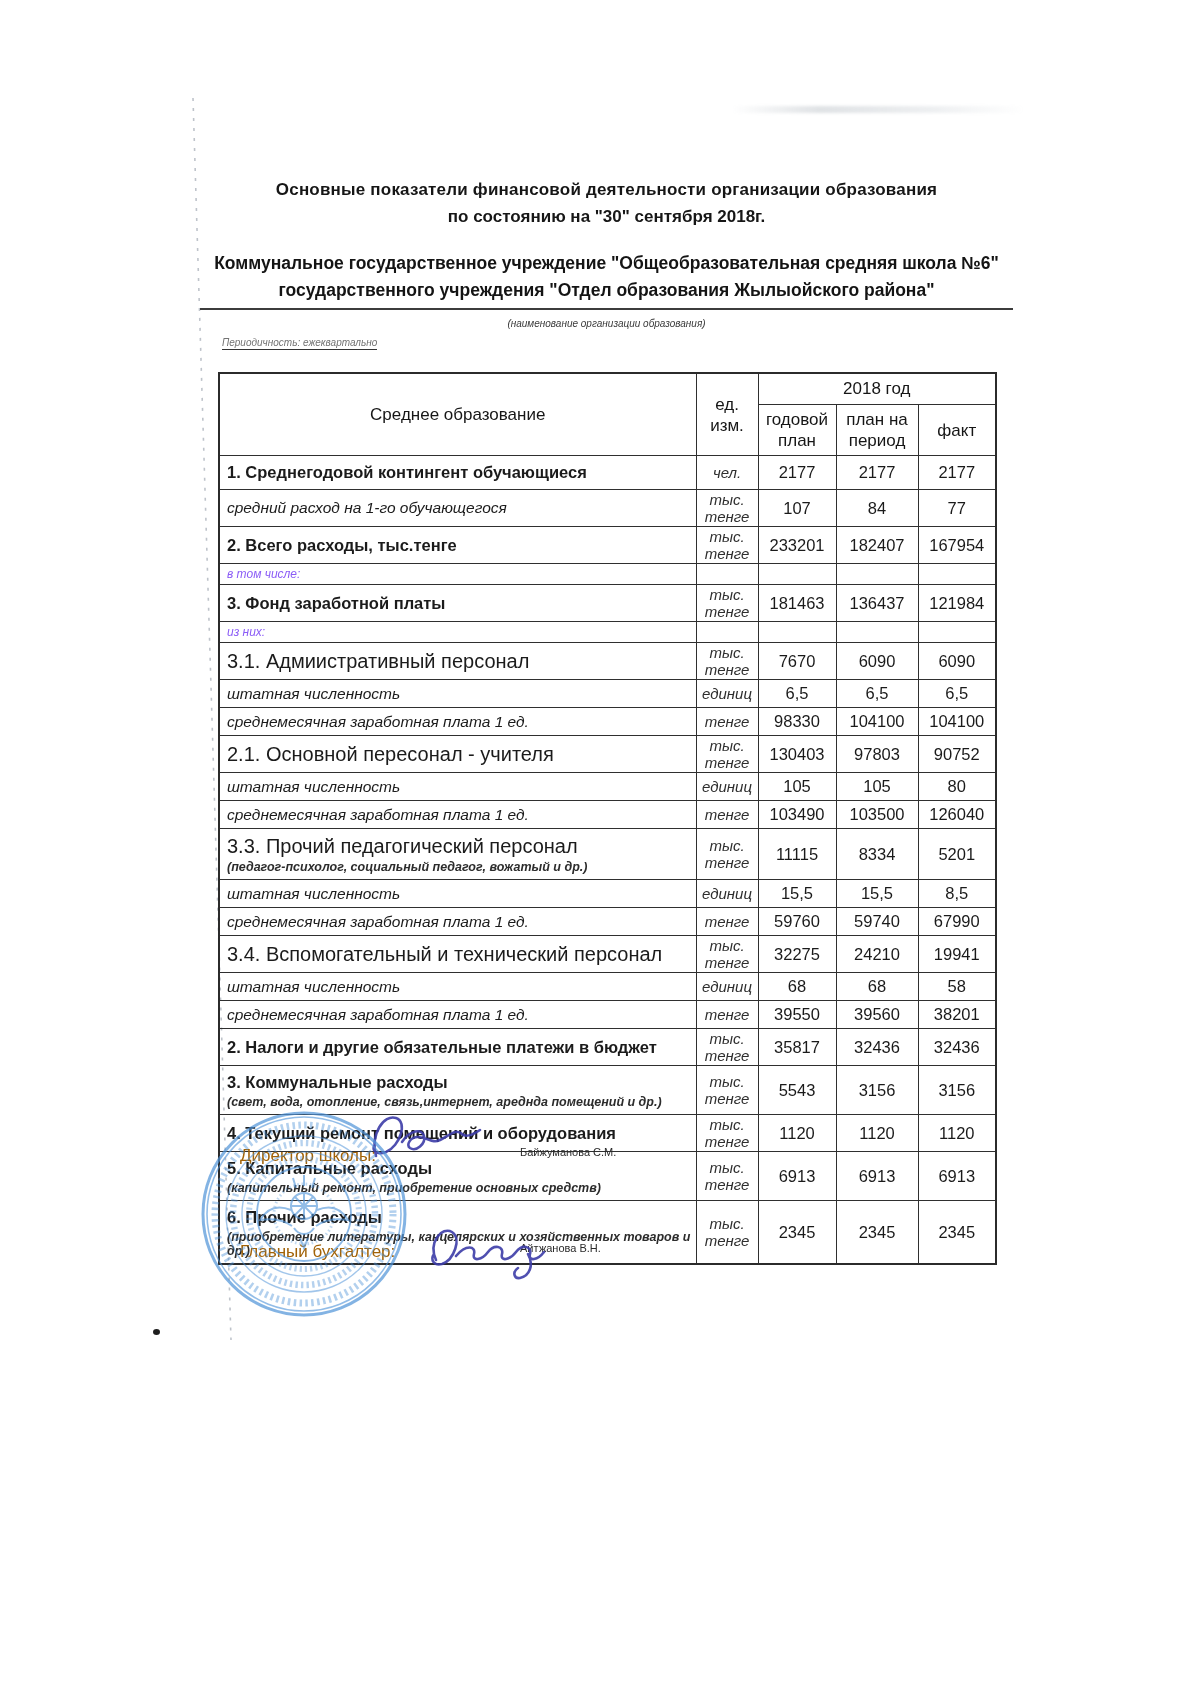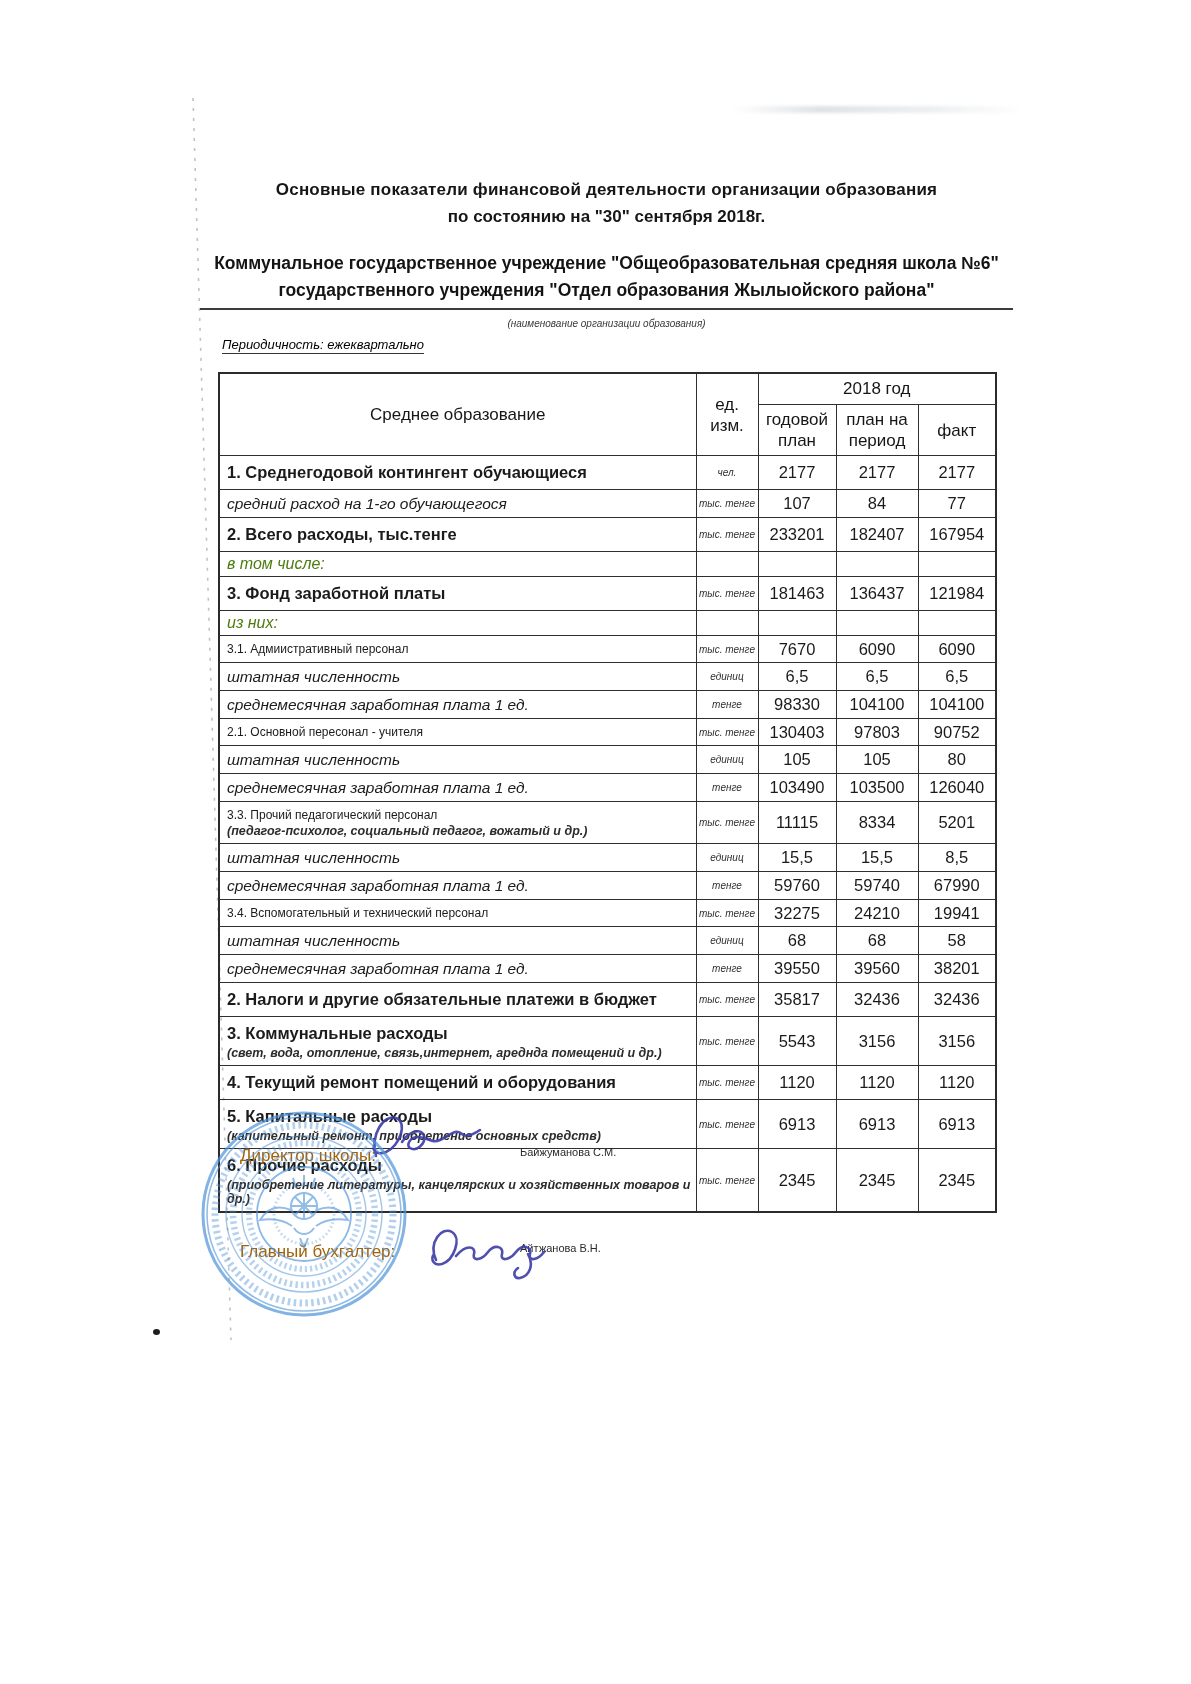--- a/index.html
+++ b/index.html
@@ -15,21 +15,21 @@
   .title-line1{font-size:17px;font-weight:600;color:#161616;letter-spacing:.2px;}
   .title-line2{font-size:17px;font-weight:600;color:#161616;margin-top:7px;}
 
   .org-block{position:absolute;left:200px;top:250px;width:813px;text-align:center;}
   .org-line{font-size:17.5px;font-weight:bold;color:#141414;line-height:27px;}
   .org-rule{height:0;border-bottom:2px solid #3c3c3c;margin-top:4px;}
   .org-caption{font-size:10px;font-style:italic;color:#3a3a3a;margin-top:8px;}
 
   .periodicity{
     position:absolute;left:222px;top:337px;
-    font-size:13px;font-style:italic;color:#000000;
+    font-size:10px;font-style:italic;color:#737373;
     border-bottom:1.4px solid #333;padding-bottom:1px;
   }
 
   
   table.fin{
     position:absolute;left:218px;top:372px;width:777px;
     border-collapse:collapse;table-layout:fixed;
     border:2.2px solid #2b2b2b;
   }
   table.fin th, table.fin td{
@@ -38,27 +38,27 @@
     padding:2px 4px;
   }
   table.fin thead th{
     font-weight:500;font-size:17px;text-align:center;color:#161616;
   }
   th.h-year{height:26px;}
   th.h-sub{height:46px;line-height:21px;}
   th.h-name,th.h-unit{line-height:21px;}
 
   .c-name{text-align:left;padding-left:7px !important;}
-  .c-unit{text-align:center;font-style:italic;font-size:10px;color:#2e2e2e;padding:1px !important;}
+  .c-unit{text-align:center;font-style:italic;font-size:15px;color:#2e2e2e;padding:1px !important;}
   .c-num{text-align:center;font-size:16.5px;color:#1a1a1a;}
 
   .row-bold   .row-name{font-weight:bold;font-size:16.5px;padding:5px 0;}
-  .row-regular .row-name{font-weight:normal;font-size:12px;padding:4px 0;}
+  .row-regular .row-name{font-weight:normal;font-size:20px;padding:4px 0;}
   .row-italic .row-name{font-style:italic;font-size:15.5px;padding:2.5px 0;}
-  .row-note   .row-name{font-style:italic;font-size:16px;padding:1px 0;color:#4d7c0f;}
+  .row-note   .row-name{font-style:italic;font-size:12px;padding:1px 0;color:#8b5cf6;}
   .row-subnote{font-style:italic;font-size:12.5px;font-weight:bold;color:#2c2c2c;padding:0 0 3px 0;}
   .row-bold .row-subnote, .row-regular .row-subnote{margin-top:-2px;}
 
   
   .sig-label{position:absolute;font-size:17px;color:#a16207;}
   .sig-name{position:absolute;font-size:11px;color:#2a2a2a;}
   .sig-svg{position:absolute;pointer-events:none;}
 
   
   .stamp{position:absolute;left:196px;top:1106px;width:216px;height:216px;opacity:.88;}

